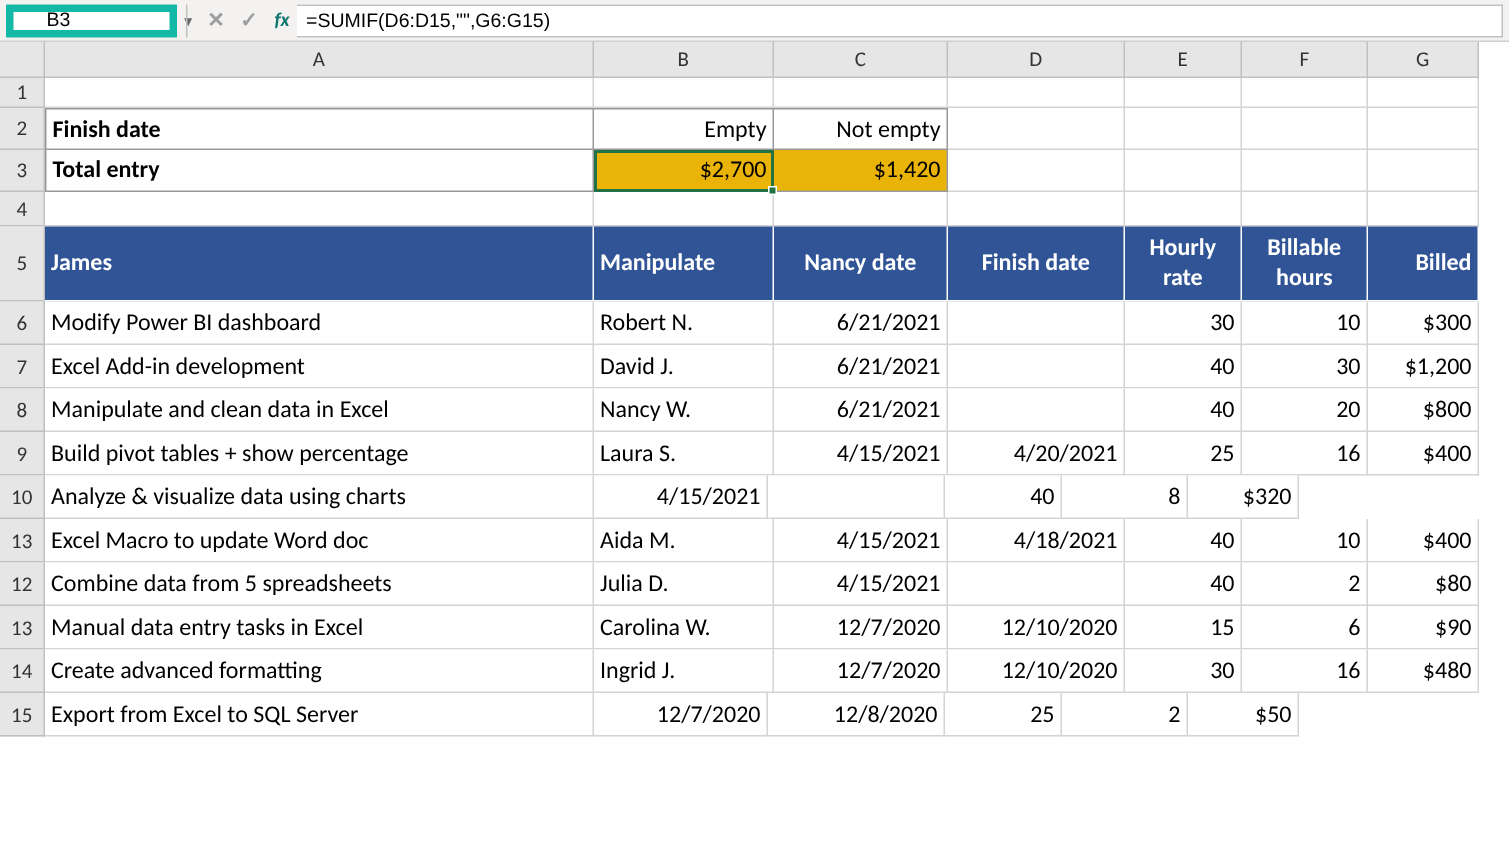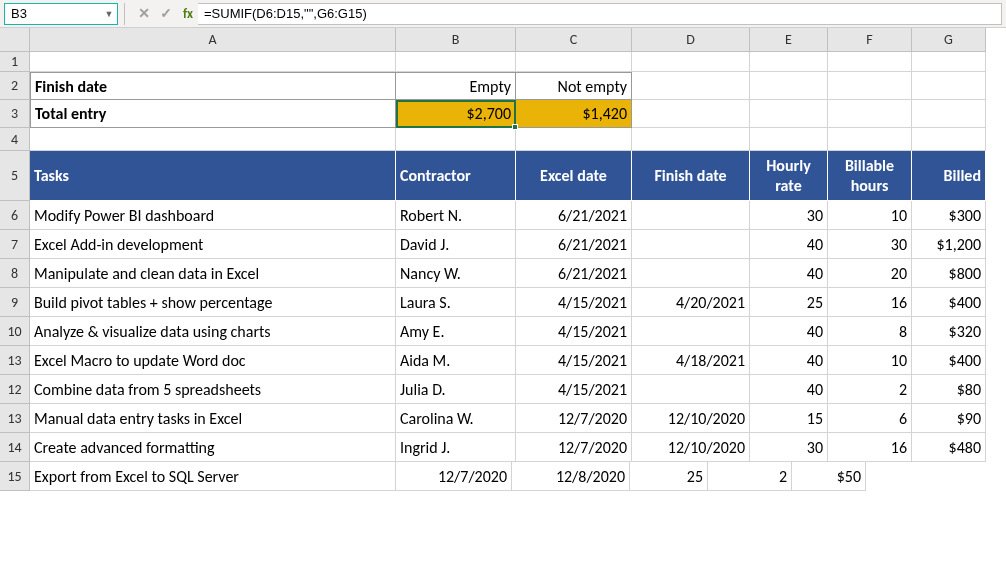--- a/index.html
+++ b/index.html
@@ -16,25 +16,26 @@
     .formula-bar {
       height: 28px;
       background: #f3f2f1;
       border-bottom: 1px solid #cfcfcf;
       display: flex;
       align-items: center;
       padding: 0 4px;
     }
     .name-box-wrap {
       display: flex;
-      align-items: center;
+      align-items: flex-end;
       height: 22px;
       background: #fff;
-      border: 1px solid #14b8a6;
+      border: 5px solid #14b8a6;
       width: 114px;
+      padding-left: 16px;
     }
     .name-box {
       border: none;
       outline: none;
       padding: 0 6px;
       font-size: 13px;
       width: 96px;
       background: transparent;
     }
     .name-dd {
@@ -56,21 +57,21 @@
       width: 22px;
       height: 22px;
       display: flex;
       align-items: center;
       justify-content: center;
       color: #9e9e9e;
       cursor: pointer;
       font-size: 14px;
       font-weight: bold;
     }
-    .fb-btn.fx { color: #4d7c0f; font-size: 13px; }
+    .fb-btn.fx { color: #0f766e; font-style: italic; font-size: 13px; }
     .formula-input {
       flex: 1;
       border: none;
       outline: none;
       padding: 0 6px;
       font-size: 13px;
       height: 22px;
       background: #fff;
       border: 1px solid #c0c0c0;
       border-left: none;
@@ -263,23 +264,23 @@
         <div class="cell colA"></div>
         <div class="cell colB"></div>
         <div class="cell colC"></div>
         <div class="cell colD"></div>
         <div class="cell colE"></div>
         <div class="cell colF"></div>
         <div class="cell colG"></div>
       </div>
 
       <div class="row r-h5">
-        <div class="cell colA hdr">Tasks</div>
-        <div class="cell colB hdr">Contractor</div>
-        <div class="cell colC hdr hdr-multiline">Excel date</div>
+        <div class="cell colA hdr">James</div>
+        <div class="cell colB hdr">Manipulate</div>
+        <div class="cell colC hdr hdr-multiline">Nancy date</div>
         <div class="cell colD hdr hdr-multiline">Finish date</div>
         <div class="cell colE hdr hdr-multiline">Hourly rate</div>
         <div class="cell colF hdr hdr-multiline">Billable hours</div>
         <div class="cell colG hdr right">Billed</div>
       </div>
 
       <div id="data-rows">
           <div class="row r-data">
             <div class="cell colA data-cell">Modify Power BI dashboard</div>
             <div class="cell colB data-cell">Robert N.</div>
@@ -311,21 +312,20 @@
             <div class="cell colA data-cell">Build pivot tables + show percentage</div>
             <div class="cell colB data-cell">Laura S.</div>
             <div class="cell colC data-cell right">4/15/2021</div>
             <div class="cell colD data-cell right">4/20/2021</div>
             <div class="cell colE data-cell right">25</div>
             <div class="cell colF data-cell right">16</div>
             <div class="cell colG data-cell right">$400</div>
           </div>
           <div class="row r-data">
             <div class="cell colA data-cell">Analyze &amp; visualize data using charts</div>
-            <div class="cell colB data-cell">Amy E.</div>
             <div class="cell colC data-cell right">4/15/2021</div>
             <div class="cell colD data-cell right"></div>
             <div class="cell colE data-cell right">40</div>
             <div class="cell colF data-cell right">8</div>
             <div class="cell colG data-cell right">$320</div>
           </div>
           <div class="row r-data">
             <div class="cell colA data-cell">Excel Macro to update Word doc</div>
             <div class="cell colB data-cell">Aida M.</div>
             <div class="cell colC data-cell right">4/15/2021</div>

